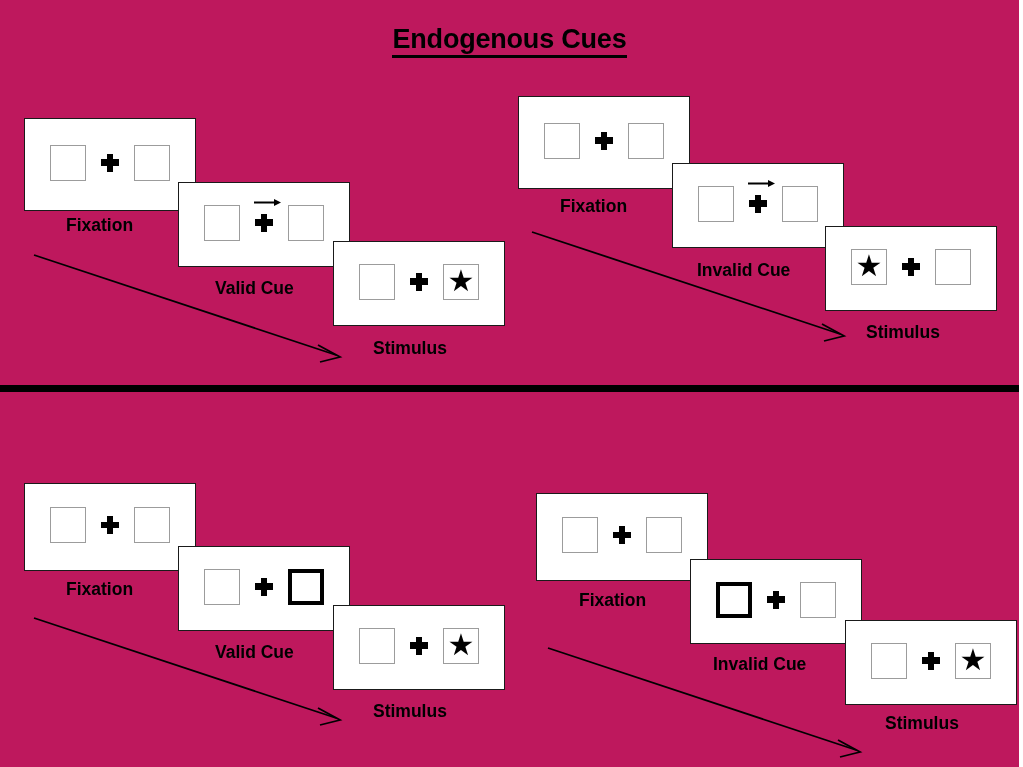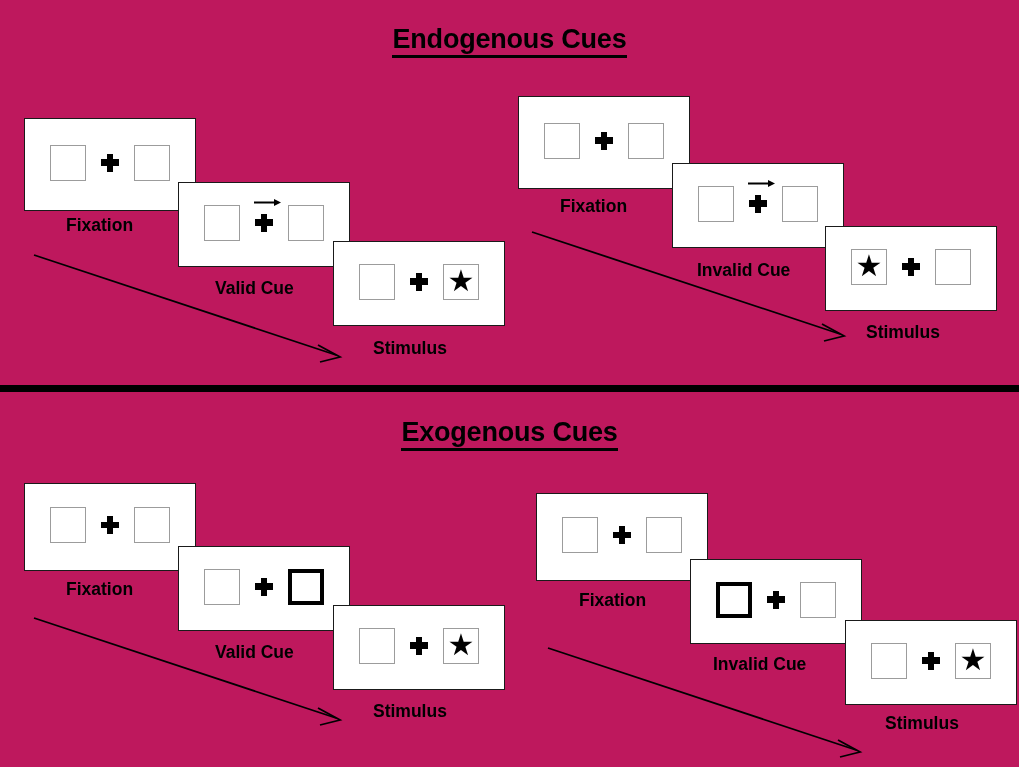--- a/index.html
+++ b/index.html
@@ -220,23 +220,20 @@
   </div>
   <div class="caption" style="left:866px; top:322px;">Stimulus</div>
 
   <svg class="time-arrow" style="left:524px; top:222px; width:335px; height:125px;" viewBox="0 0 335 125">
     <line x1="8" y1="10" x2="316" y2="112" stroke="#000" stroke-width="1.8"></line>
     <path d="M 298 102 L 320 114 L 300 119" fill="none" stroke="#000" stroke-width="1.8"></path>
   </svg>
 
   <div class="divider" style="top:385px;"></div>
 
-  <div class="section-title" style="top:417px;">
-    <span>Exogenous Cues</span>
-  </div>
 
   <div class="panel" style="left:24px; top:483px; width:172px; height:88px;">
     <div class="panel-inner">
       <div class="box"></div>
       <div class="fixation"></div>
       <div class="box"></div>
     </div>
   </div>
   <div class="caption" style="left:66px; top:579px;">Fixation</div>
 

